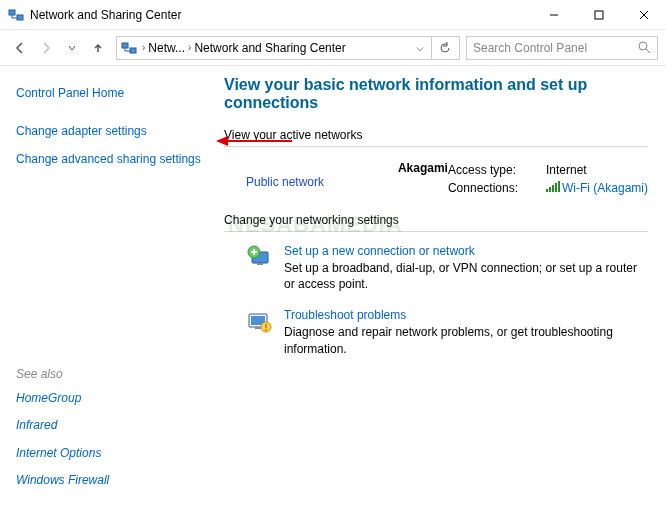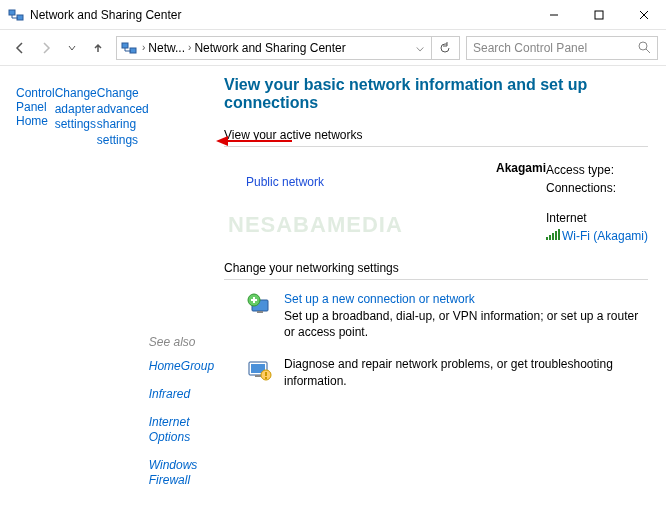--- a/index.html
+++ b/index.html
@@ -14,33 +14,33 @@
   .addressbar { flex: 1; height: 24px; border: 1px solid #ccc; display: flex; align-items: center; margin: 0 4px; padding: 0 2px; }
   .addressbar .crumb-icon { width: 16px; height: 16px; margin: 0 2px; }
   .addressbar .sep { color: #555; font-size: 10px; padding: 0 3px; }
   .addressbar .crumb { font-size: 12px; color: #000; white-space: nowrap; }
   .addressbar .spacer { flex: 1; }
   .dropbtn { width: 18px; text-align: center; color: #555; font-size: 10px; }
   .refreshbtn { width: 26px; height: 24px; display: flex; align-items: center; justify-content: center; border-left: 1px solid #ccc; margin-left: 2px; }
   .searchbox { width: 192px; height: 24px; border: 1px solid #ccc; display: flex; align-items: center; padding: 0 6px; }
   .searchbox .placeholder { font-size: 12px; color: #888; flex: 1; }
   .body { display: flex; height: 439px; }
-  .sidebar { width: 212px; padding: 14px 8px 10px 16px; display: flex; flex-direction: row; }
+  .sidebar { width: 212px; padding: 14px 8px 10px 16px; display: flex; flex-direction: column; }
   .sidebar .link { font-size: 12px; color: #0066cc; padding: 6px 0; cursor: pointer; line-height: 1.3; }
   .sidebar .cphome { font-size: 12px; color: #0066cc; padding: 6px 0 18px 0; }
   .sidebar-bottom { margin-top: auto; font-style: italic; }
   .sidebar .subhead { font-size: 12px; color: #888; padding: 4px 0; }
   .main { flex: 1; padding: 10px 18px 10px 12px; position: relative; }
   .main-title { color: #006699; font-size: 16px; font-weight: 700; margin-bottom: 16px; }
   .sect { font-size: 12px; color: #000; margin-bottom: 4px; border-bottom: 1px solid #d8d8d8; padding-bottom: 4px; }
   .net-row { display: flex; padding: 10px 0 16px 22px; font-size: 12px; }
   .net-left { flex: 1; }
   .net-name { font-weight: 700; text-align: right; }
   .net-type { color: #1d4ed8; }
-  .net-right { display: flex; gap: 12px; flex-direction: column; }
+  .net-right { display: flex; gap: 28px; }
   .net-labels { color: #000; text-align: left; }
   .net-labels div, .net-values div { line-height: 1.5; }
   .net-values .link2 { color: #0066cc; }
   .signal { display: inline-block; width: 14px; height: 10px; position: relative; margin-right: 2px; }
   .signal span { position: absolute; bottom: 0; width: 2px; background: #2a8a2a; }
   .signal span:nth-child(1){ left:0; height:3px; }
   .signal span:nth-child(2){ left:3px; height:5px; }
   .signal span:nth-child(3){ left:6px; height:7px; }
   .signal span:nth-child(4){ left:9px; height:9px; }
   .signal span:nth-child(5){ left:12px; height:11px; }
@@ -168,34 +168,35 @@
 
     <div class="option">
       <svg class="opt-icon" viewBox="0 0 28 28">
           <rect x="6" y="8" width="16" height="11" rx="1" fill="#4a90d9" stroke="#2a5a99"></rect>
           <rect x="11" y="19" width="6" height="2" fill="#888"></rect>
           <circle cx="8" cy="8" r="6" fill="#6c6" stroke="#393"></circle>
           <path d="M5 8 h6 M8 5 v6" stroke="#fff" stroke-width="2"></path>
         </svg>
       <div class="opt-text">
         <div class="opt-title">Set up a new connection or network</div>
-        <div class="opt-desc">Set up a broadband, dial-up, or VPN information; or set up a router or access point.</div>
+        <div class="opt-desc">Set up a broadband, dial-up, or VPN connection; or set up a router or access point.</div>
       </div>
     </div>
 
     <div class="option">
       <svg class="opt-icon" viewBox="0 0 28 28">
           <rect x="3" y="6" width="18" height="13" rx="1" fill="#fff" stroke="#2a5a99"></rect>
           <rect x="5" y="8" width="14" height="9" fill="#4a90d9"></rect>
           <rect x="9" y="19" width="6" height="2" fill="#888"></rect>
           <circle cx="20" cy="19" r="5" fill="#fc6" stroke="#c90"></circle>
           <rect x="19" y="16" width="2" height="4" fill="#c90"></rect>
           <rect x="19" y="21" width="2" height="2" fill="#c90"></rect>
         </svg>
       <div class="opt-text">
+        <div class="opt-title">Troubleshoot problems</div>
         <div class="opt-desc">Diagnose and repair network problems, or get troubleshooting information.</div>
       </div>
     </div>
   </div>
 </div>
 
 <svg class="arrow-ann" width="80" height="16">
     <line x1="12" y1="8" x2="78" y2="8" stroke="#d00" stroke-width="2"></line>
     <polygon points="2,8 14,3 14,13" fill="#d00"></polygon>
   </svg>

